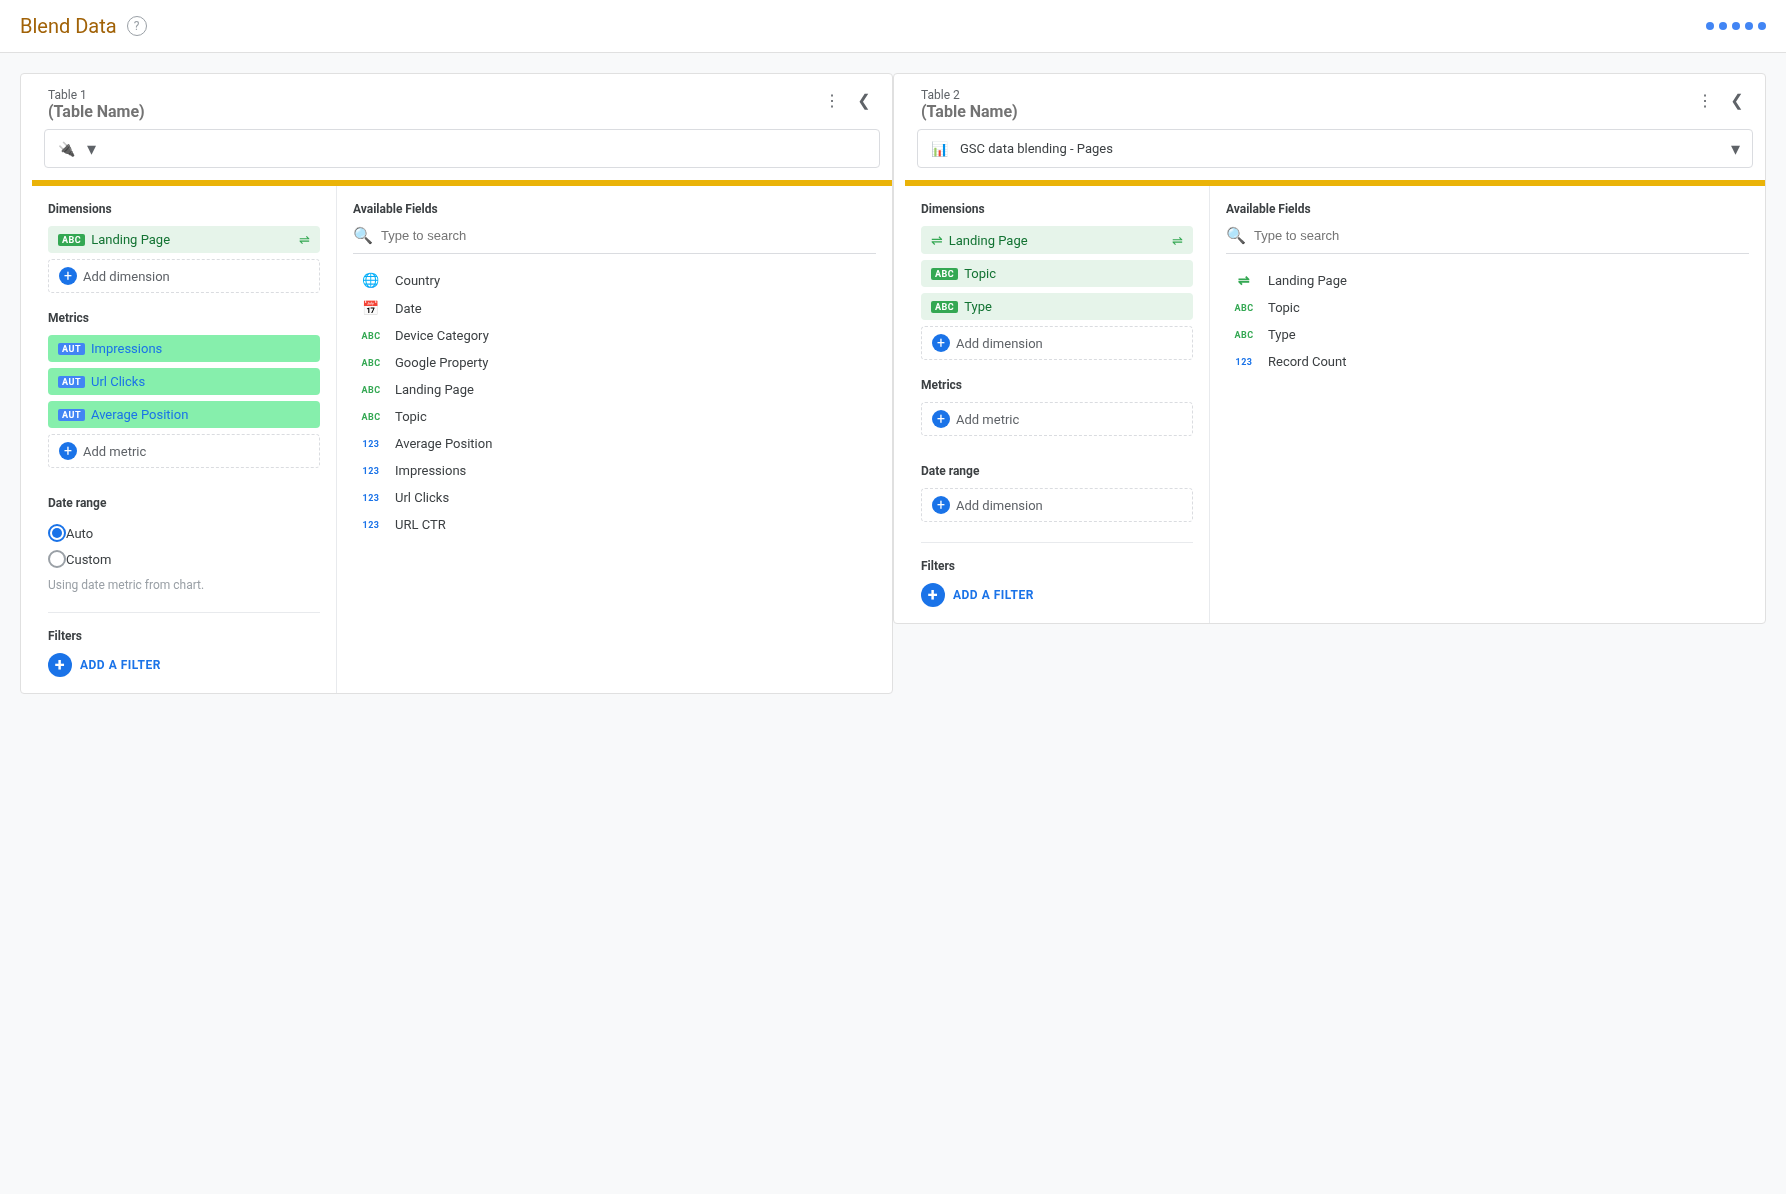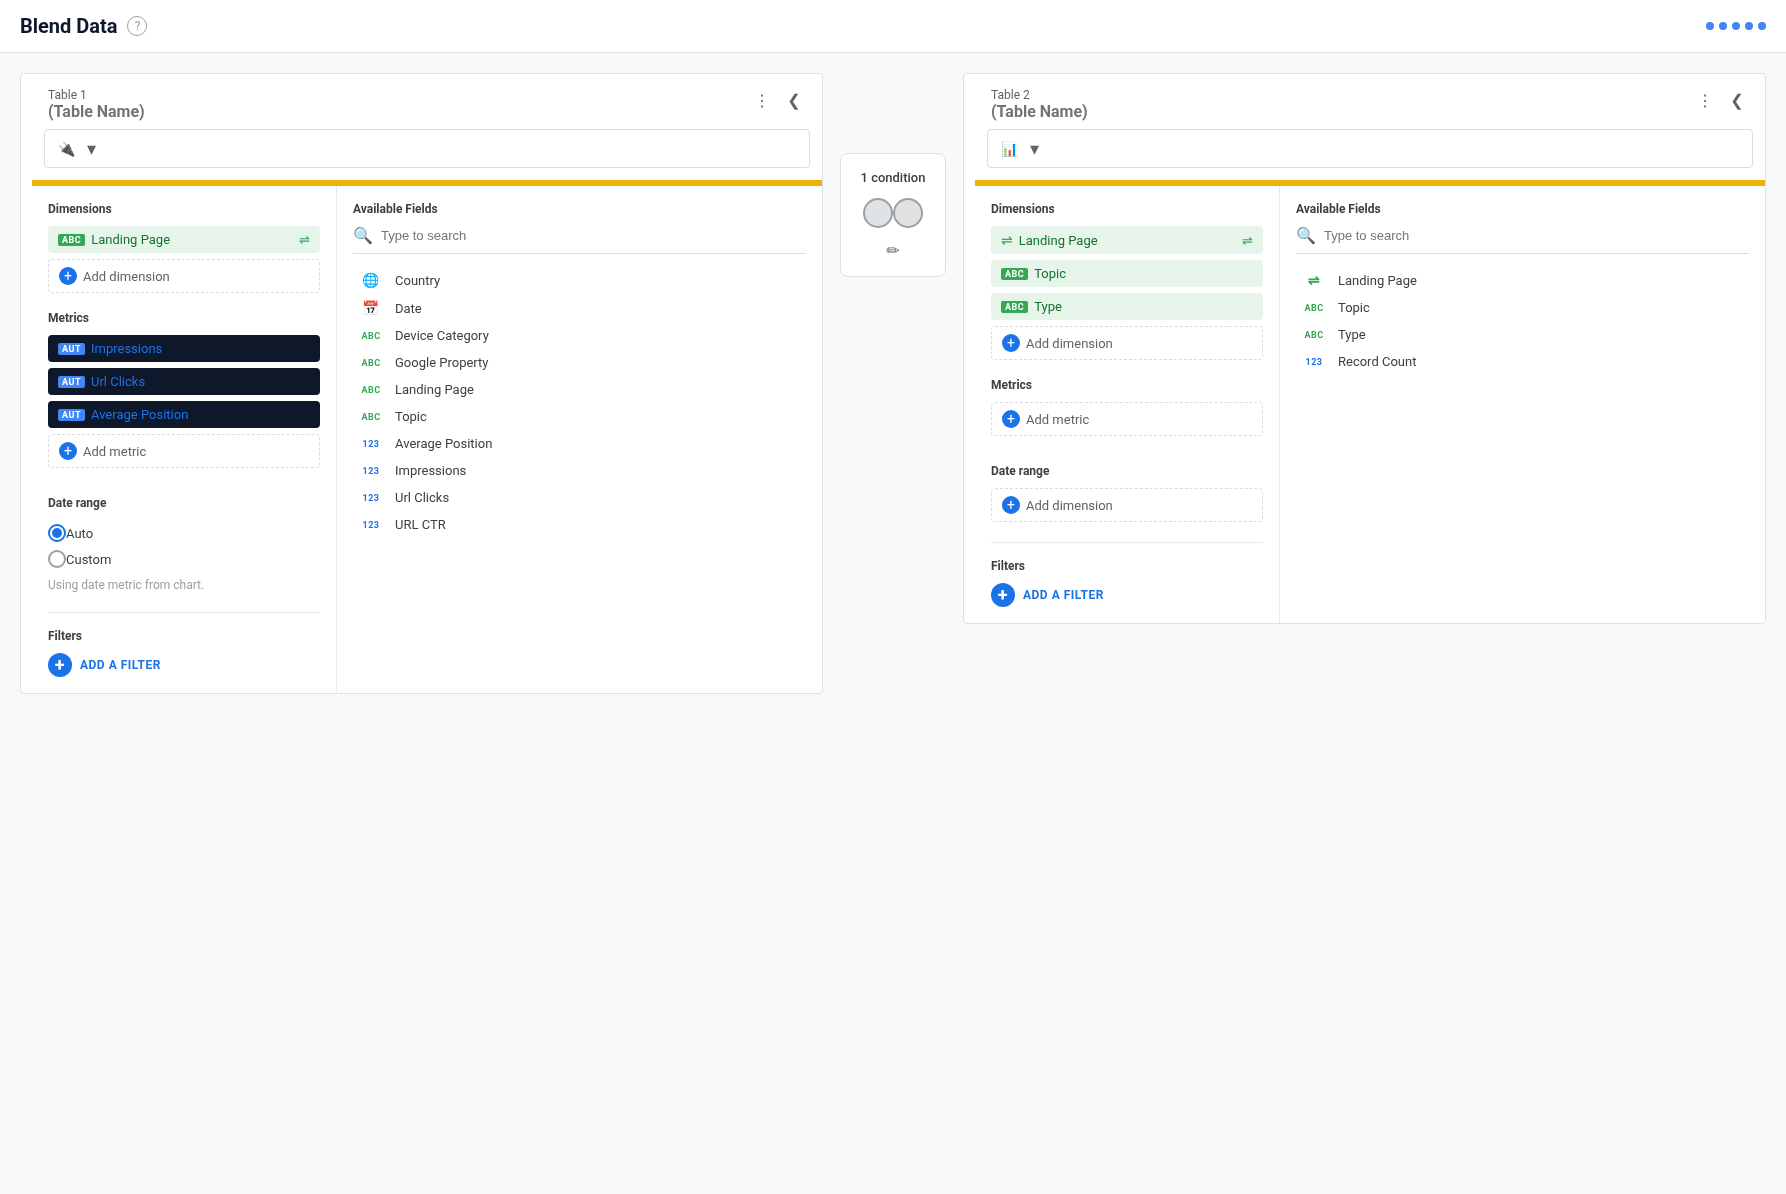--- a/index.html
+++ b/index.html
@@ -20,22 +20,22 @@
       align-items: center;
       justify-content: space-between;
     }
     .header-left {
       display: flex;
       align-items: center;
       gap: 10px;
     }
     .header-title {
       font-size: 20px;
-      font-weight: 700;
-      color: #0f172a;
+      font-weight: 400;
+      color: #a16207;
     }
     .help-icon {
       width: 20px;
       height: 20px;
       border-radius: 50%;
       border: 1.5px solid #9aa0a6;
       display: flex;
       align-items: center;
       justify-content: center;
       color: #9aa0a6;
@@ -167,21 +167,21 @@
       border-radius: 4px;
       padding: 6px 10px;
       margin-bottom: 6px;
       font-size: 13px;
     }
     .chip-green {
       background: #e6f4ea;
       color: #137333;
     }
     .chip-blue {
-      background: #0f172a;
+      background: #86efac;
       color: #1a73e8;
     }
     .chip-label {
       font-size: 11px;
       font-weight: 700;
       border-radius: 2px;
       padding: 1px 4px;
       letter-spacing: 0.5px;
     }
     .chip-label-green {
@@ -544,45 +544,36 @@
           <span>Url Clicks</span>
         </div>
         <div class="field-list-item">
           <span class="field-type-badge type-123">123</span>
           <span>URL CTR</span>
         </div>
       </div>
     </div>
   </div>
 
-  <div class="join-condition">
-    <div class="condition-box">
-      <div class="condition-label">1 condition</div>
-      <div class="venn-diagram">
-        <div class="venn-left"></div>
-        <div class="venn-right"></div>
-      </div>
-      <div class="pencil-icon">✏</div>
-    </div>
-  </div>
 
   <div class="table-panel">
     <div class="table-panel-header">
       <div>
         <div class="table-panel-title">Table 2</div>
         <div class="table-panel-name">(Table Name)</div>
       </div>
       <div class="table-panel-actions">
         <div class="icon-btn">⋮</div>
         <div class="icon-btn">❮</div>
       </div>
     </div>
 
     <div class="data-source-selector">
       <div class="ds-icon" style="color:#34a853;">📊</div>
+      <div class="ds-text">GSC data blending - Pages</div>
       <div class="ds-arrow">▾</div>
     </div>
 
     <div class="panel-body">
 
       <div class="panel-left">
 
         <div class="section-title">Dimensions</div>
 
         <div class="chip chip-green" style="background:#e6f4ea;">

